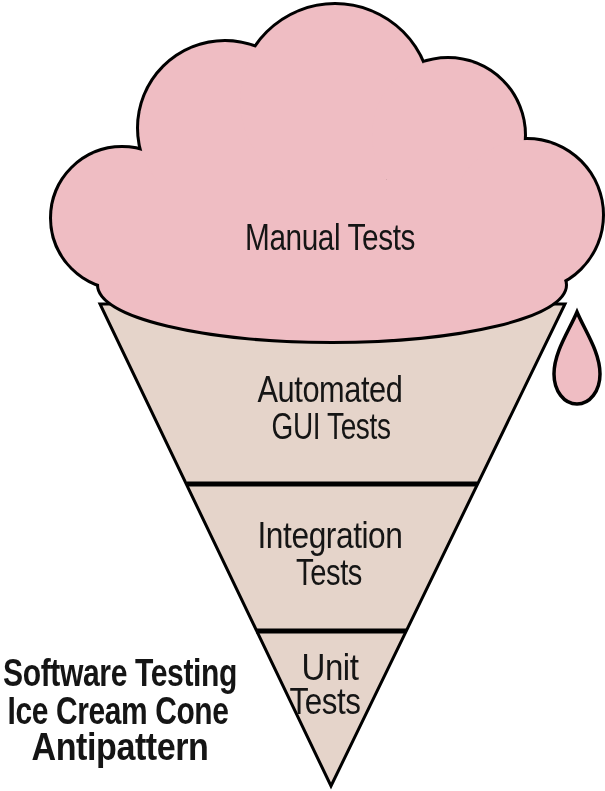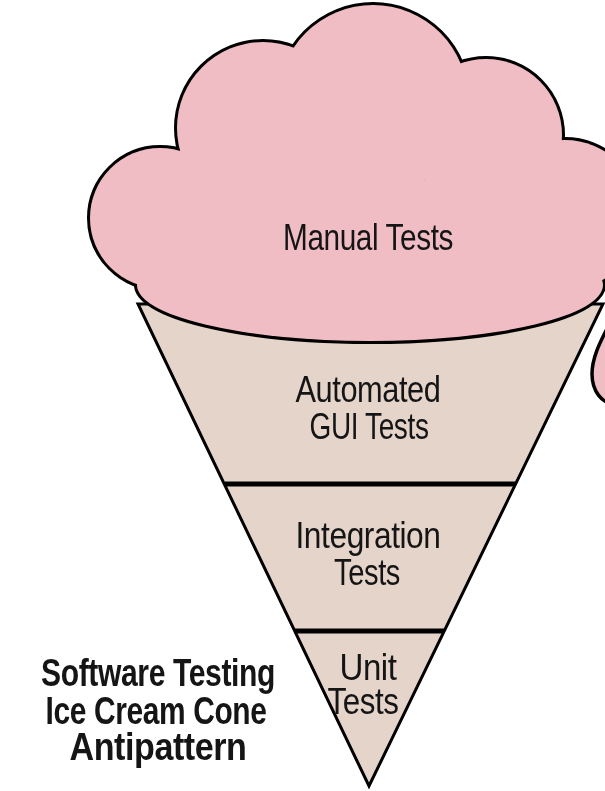--- a/index.html
+++ b/index.html
@@ -8,21 +8,20 @@
     background: #ffffff;
     width: 605px;
     height: 791px;
     overflow: hidden;
     font-family: "Liberation Sans", "DejaVu Sans", sans-serif;
   }
   .stage {
     position: relative;
     width: 528px;
     height: 791px;
-    padding-left: 38px;
   }
   svg { display: block; }
   text {
     font-family: "Liberation Sans", "DejaVu Sans", sans-serif;
   }
   .layer-label {
     font-size: 37px;
     font-weight: 400;
     letter-spacing: -0.5px;
   }

